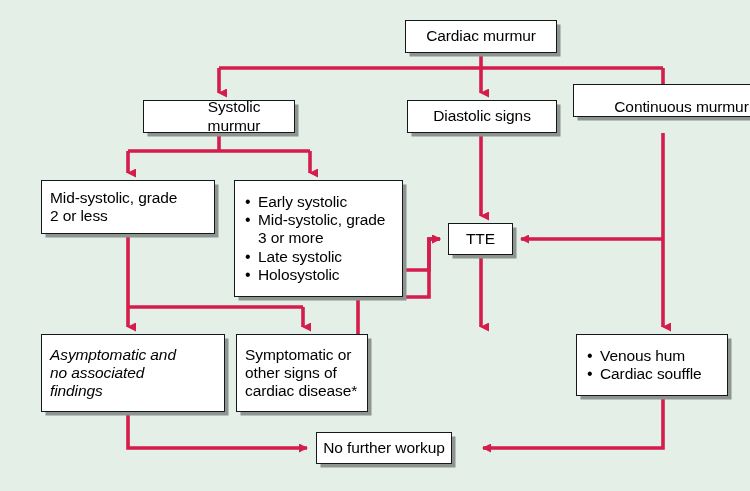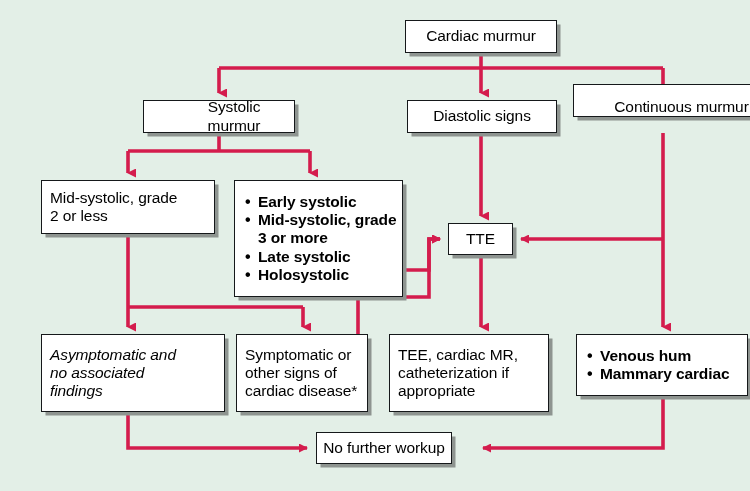--- a/index.html
+++ b/index.html
@@ -39,21 +39,20 @@
   }
   .node .txt{
     padding:0 8px;
     white-space:pre-line;
   }
   .node.center .txt{text-align:center;padding:0 6px;}
   .node ul{
     margin:0;
     padding:0 0 0 10px;
     list-style:none;
-    font-weight:bold;
   }
   .node ul li{
     position:relative;
     padding-left:13px;
     white-space:pre-line;
   }
   .node ul li:before{
     content:"\2022";
     position:absolute;
     left:0;top:0;
@@ -63,21 +62,21 @@
   #n-cardiac       {left:385px;top:20px;  width:152px;height:33px;}
   #n-systolic      {left:123px;top:100px; width:152px;height:33px;padding-left:30px;}
   #n-diastolic     {left:387px;top:100px; width:150px;height:33px;}
   #n-continuous    {left:553px;top:84px; width:217px;height:33px;justify-content:flex-end;}
   #n-midsys        {left:21px; top:180px; width:174px;height:54px;}
   #n-other-sys     {left:214px;top:180px; width:169px;height:117px;}
   #n-tte           {left:428px;top:223px; width:65px; height:32px;}
   #n-asympt        {left:21px; top:334px; width:184px;height:78px;font-style:italic;}
   #n-sympt         {left:216px;top:334px; width:132px;height:78px;}
   #n-tee           {left:369px;top:334px; width:160px;height:78px;}
-  #n-venous        {left:556px;top:334px; width:172px;height:62px;}
+  #n-venous        {left:556px;top:334px; width:152px;height:62px;}
   #n-nofurther     {left:296px;top:432px; width:136px;height:32px;}
 </style>
 </head>
 <body>
 
 <div id="chart">
 
   <svg id="wires" viewBox="0 0 750 491" width="750" height="491" aria-hidden="true">
     <defs>
       <marker id="ah-down" markerWidth="9" markerHeight="9" refX="4.5" refY="8" orient="auto" markerUnits="userSpaceOnUse">
@@ -170,30 +169,25 @@
 no associated
 findings</div>
   </div>
 
   <div class="node" id="n-sympt">
     <div class="txt">Symptomatic or
 other signs of
 cardiac disease*</div>
   </div>
 
-  <div class="node" id="n-tee">
-    <div class="txt">TEE, cardiac MR,
-catheterization if
-appropriate</div>
-  </div>
 
   <div class="node" id="n-venous">
     <ul>
       <li>Venous hum</li>
-      <li>Mammary cardiac</li>
+      <li>Cardiac souffle</li>
     </ul>
   </div>
 
   <div class="node center" id="n-nofurther">
     <div class="txt">No further workup</div>
   </div>
 
 </div>
 
 </body></html>

